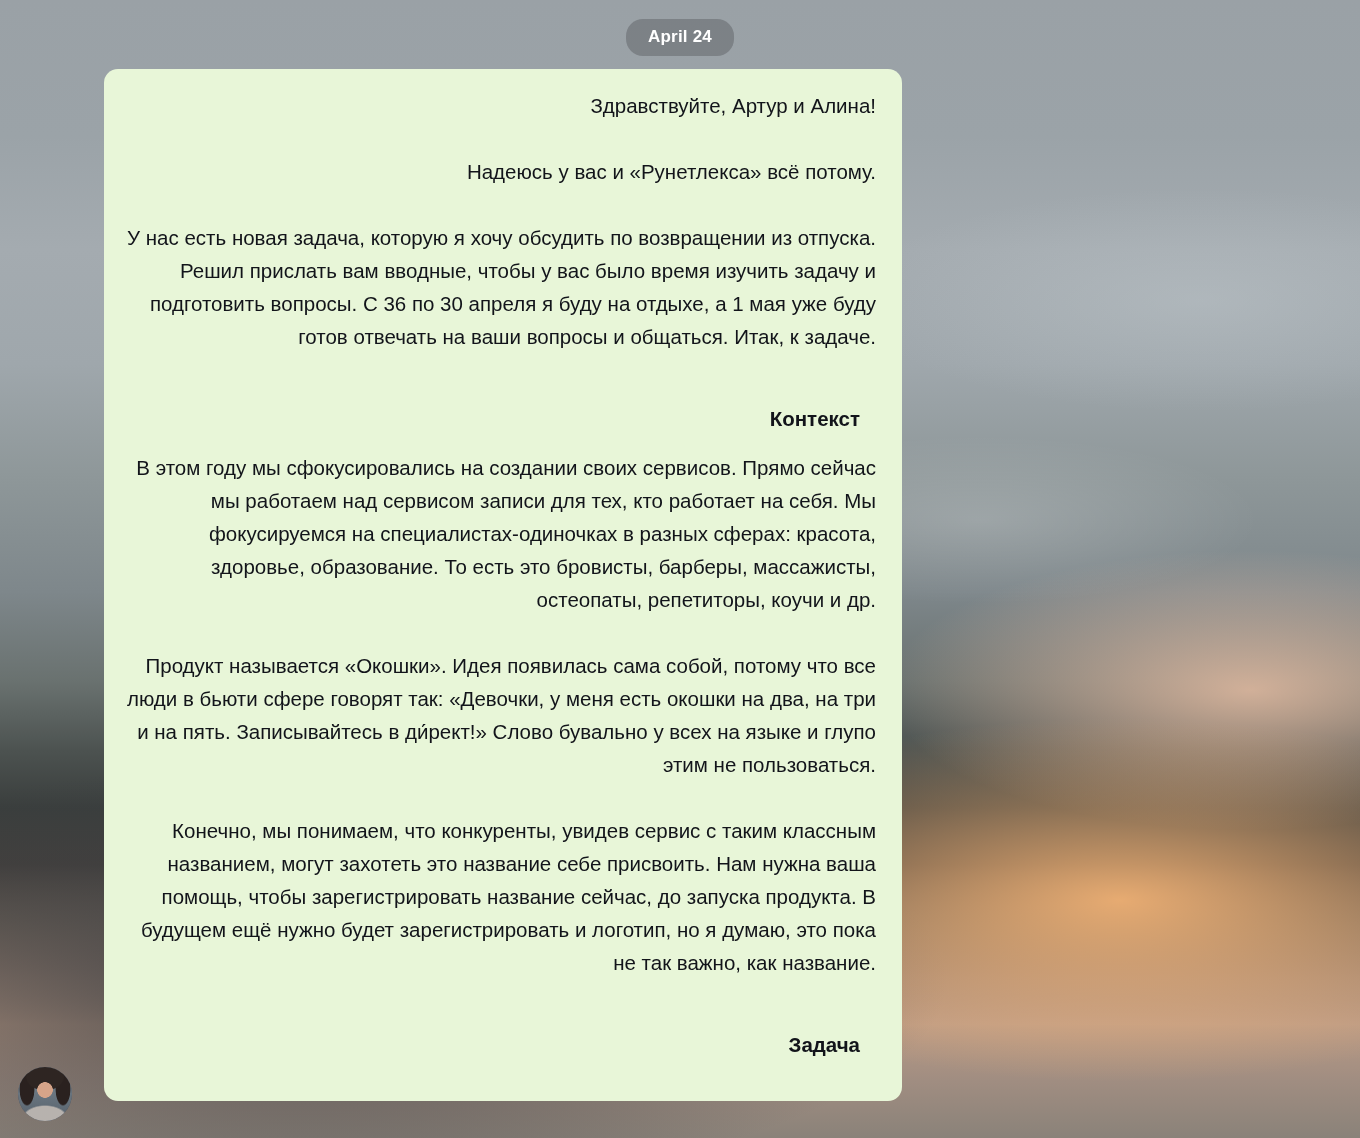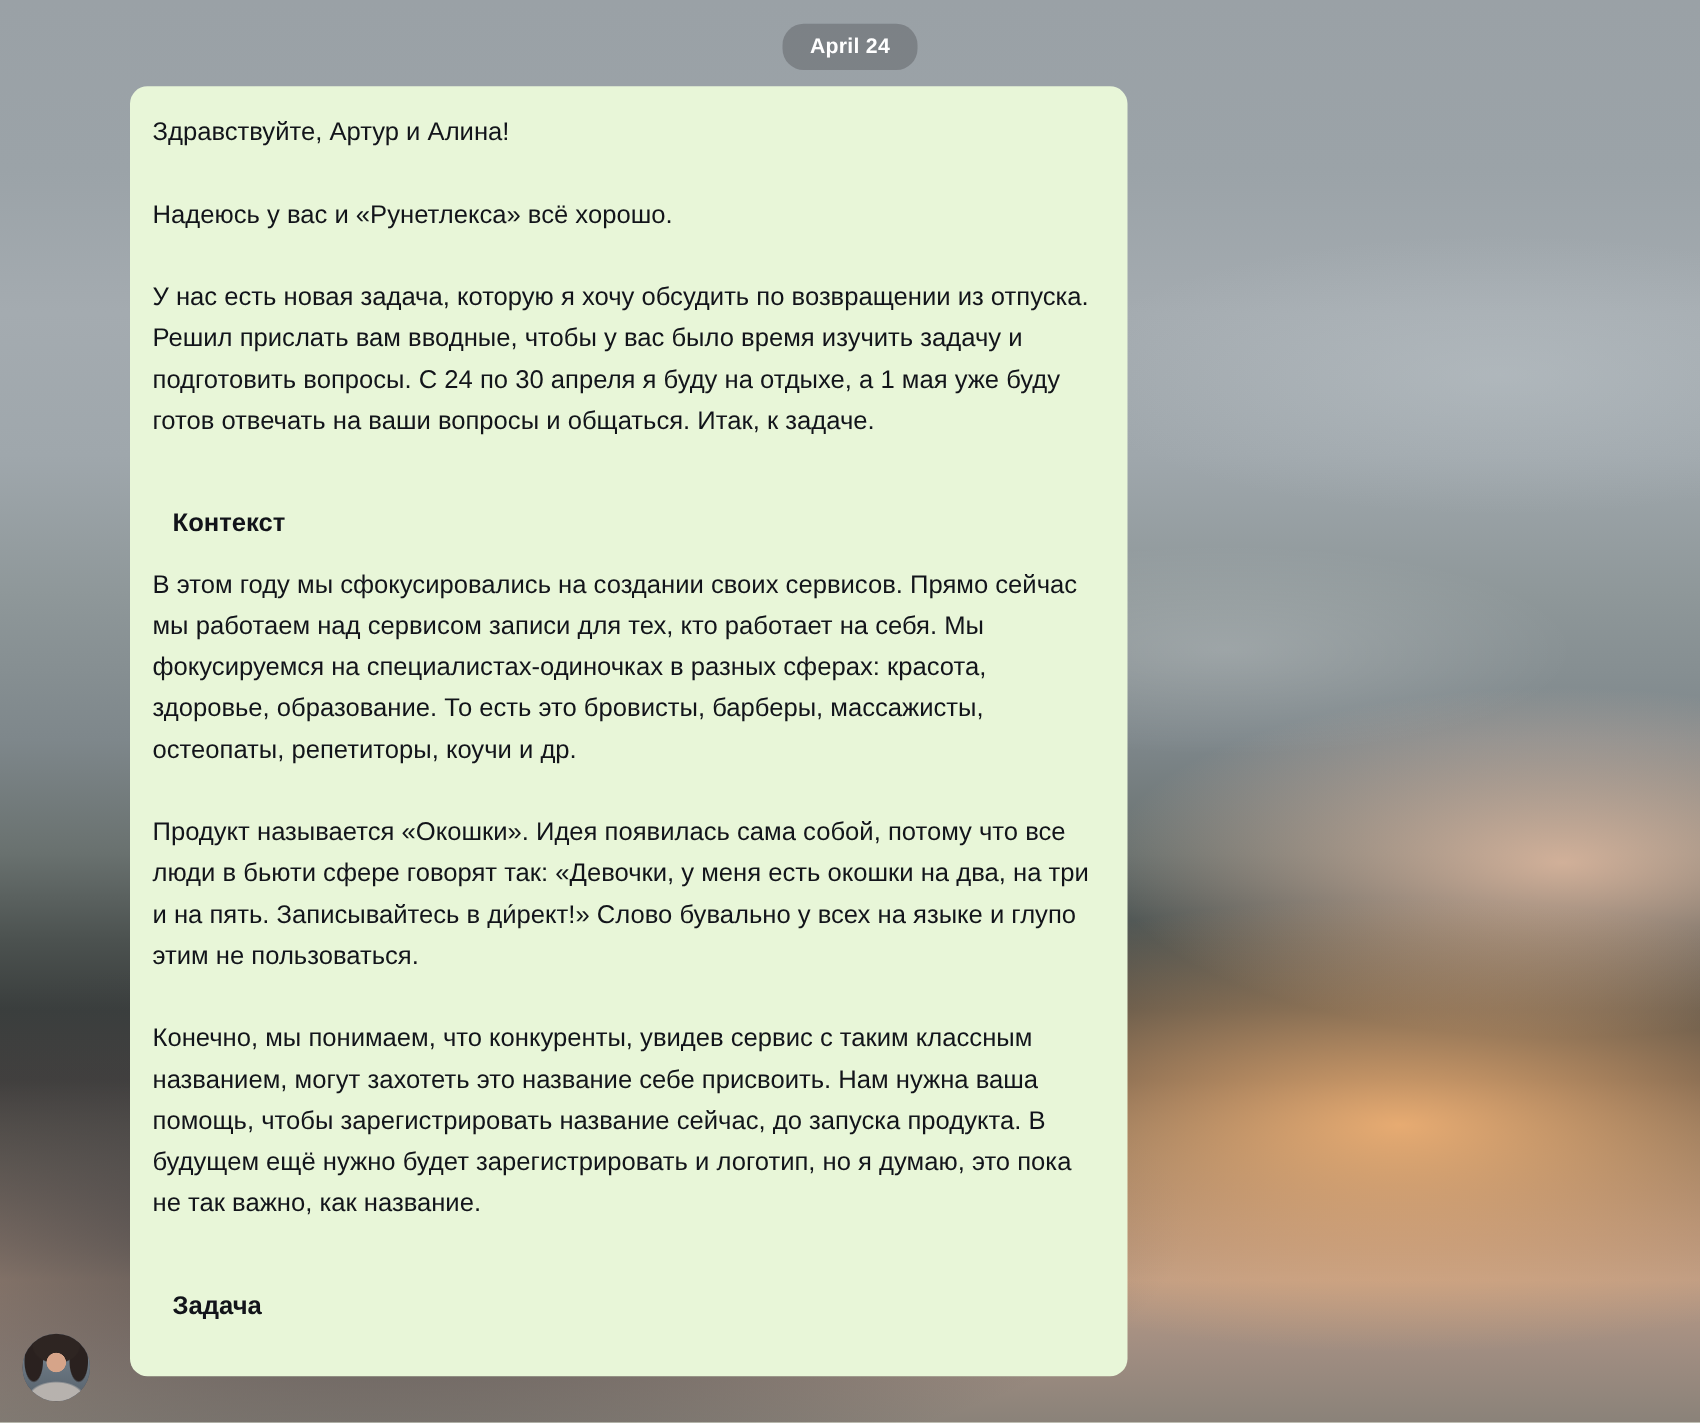--- a/index.html
+++ b/index.html
@@ -76,20 +76,21 @@
     position: absolute;
     left: 104px;
     top: 69px;
     width: 798px;
     background: #e8f6d8;
     border-radius: 14px;
     padding: 20px 26px 24px 18px;
     color: #12141a;
     font-size: 20.5px;
     line-height: 33px;
+    text-align: right;
   }
   .bubble p { margin: 0; }
   .bubble .spacer { height: 33px; }
   .bubble .heading {
     font-weight: bold;
     margin: 16px;
   }
   .bubble .block { margin: 0; }
 
   .avatar {
@@ -119,23 +120,23 @@
 
 <div id="wallpaper"></div>
 
 <div id="chat">
 
   <div class="date-badge">April 24</div>
 
   <div class="bubble">
     <p class="block">Здравствуйте, Артур и Алина!</p>
     <div class="spacer"></div>
-    <p class="block">Надеюсь у вас и «Рунетлекса» всё хорошо.</p>
+    <p class="block">Надеюсь у вас и «Рунетлекса» всё потому.</p>
     <div class="spacer"></div>
-    <p class="block">У нас есть новая задача, которую я хочу обсудить по возвращении из отпуска. Решил прислать вам вводные, чтобы у вас было время изучить задачу и подготовить вопросы. С 24 по 30 апреля я буду на отдыхе, а 1 мая уже буду готов отвечать на ваши вопросы и общаться. Итак, к задаче.</p>
+    <p class="block">У нас есть новая задача, которую я хочу обсудить по возвращении из отпуска. Решил прислать вам вводные, чтобы у вас было время изучить задачу и подготовить вопросы. С 36 по 30 апреля я буду на отдыхе, а 1 мая уже буду готов отвечать на ваши вопросы и общаться. Итак, к задаче.</p>
     <div class="spacer"></div>
     <p class="heading">Контекст</p>
     <p class="block">В этом году мы сфокусировались на создании своих сервисов. Прямо сейчас мы работаем над сервисом записи для тех, кто работает на себя. Мы фокусируемся на специалистах-одиночках в разных сферах: красота, здоровье, образование. То есть это бровисты, барберы, массажисты, остеопаты, репетиторы, коучи и др.</p>
     <div class="spacer"></div>
     <p class="block">Продукт называется «Окошки». Идея появилась сама собой, потому что все люди в бьюти сфере говорят так: «Девочки, у меня есть окошки на два, на три и на пять. Записывайтесь в ди́рект!» Слово бувально у всех на языке и глупо этим не пользоваться.</p>
     <div class="spacer"></div>
     <p class="block">Конечно, мы понимаем, что конкуренты, увидев сервис с таким классным названием, могут захотеть это название себе присвоить. Нам нужна ваша помощь, чтобы зарегистрировать название сейчас, до запуска продукта. В будущем ещё нужно будет зарегистрировать и логотип, но я думаю, это пока не так важно, как название.</p>
     <div class="spacer"></div>
     <p class="heading">Задача</p>
   </div>

